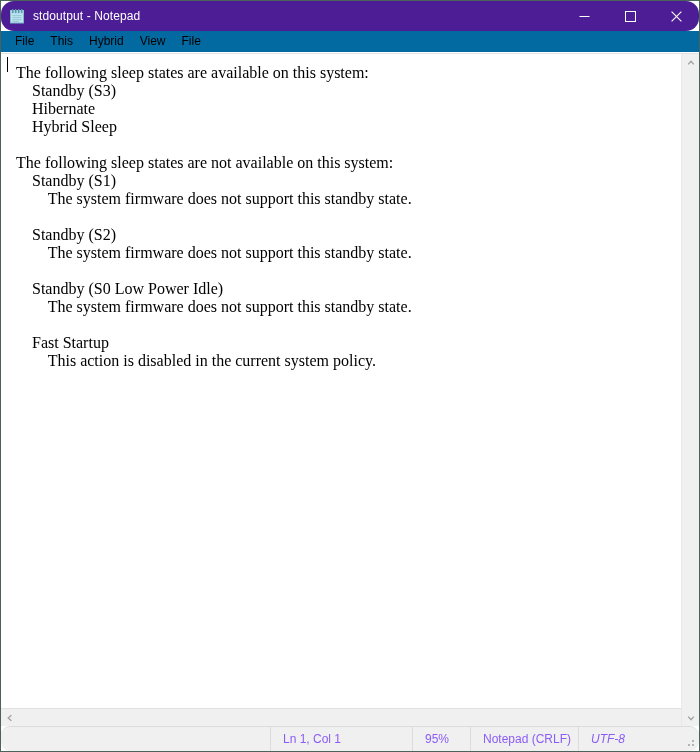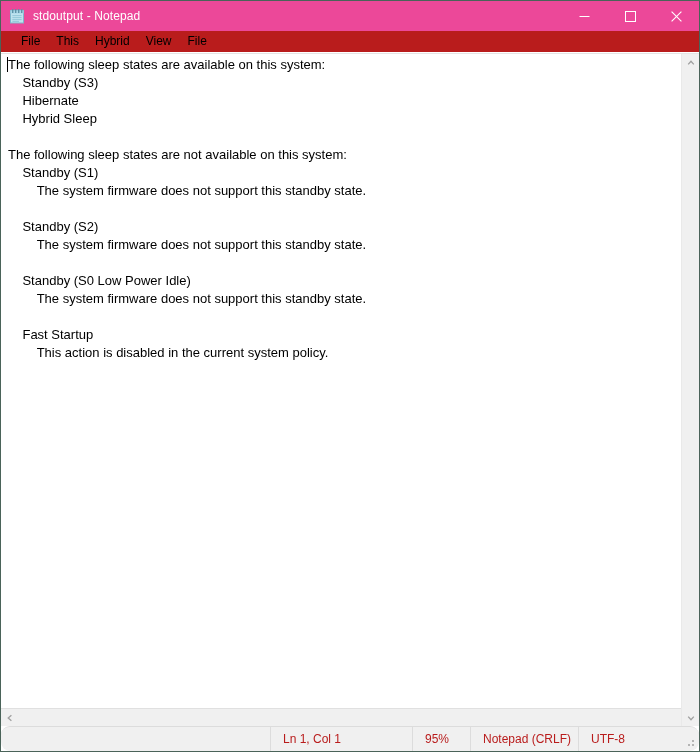--- a/index.html
+++ b/index.html
@@ -21,26 +21,27 @@
     display: flex;
     flex-direction: column;
     background: #ffffff;
     box-sizing: border-box;
     border: 1px solid #4a6359;
   }
 
   
   #titlebar {
     height: 30px;
-    background: #ec4899;
+    background: #4c1d95;
     display: flex;
     align-items: center;
     flex: 0 0 auto;
     position: relative;
     user-select: none;
+    border-radius: 13px;
   }
   #app-icon {
     width: 16px;
     height: 16px;
     margin-left: 8px;
     margin-right: 8px;
     flex: 0 0 auto;
     position: relative;
   }
   #title-text {
@@ -58,25 +59,25 @@
     display: flex;
     align-items: center;
     justify-content: center;
     flex: 0 0 auto;
   }
   .winbtn svg { display: block; }
 
   
   #menubar {
     height: 21px;
-    background: #b91c1c;
-    display: flex;
-    align-items: center;
-    flex: 0 0 auto;
-    padding-left: 12px;
+    background: #0369a1;
+    display: flex;
+    align-items: center;
+    flex: 0 0 auto;
+    padding-left: 6px;
     border-bottom: 1px solid #ffffff;
     user-select: none;
   }
   .menu-item {
     font-size: 12px;
     color: #000000;
     padding: 2px 8px 3px 8px;
     font-family: "Liberation Sans", sans-serif;
     white-space: nowrap;
   }
@@ -97,27 +98,27 @@
     min-width: 0;
   }
   #textarea {
     flex: 1 1 auto;
     position: relative;
     overflow: hidden;
     background: #ffffff;
     padding: 0;
   }
   #text-content {
-    font-family: Liberation Sans, sans-serif;
-    font-size: 13px;
+    font-family: Liberation Serif, serif;
+    font-size: 16px;
     line-height: 18px;
     color: #000000;
     white-space: pre;
     padding: 2px 0 0 7px;
-    margin: 0;
+    margin: 8px;
     position: relative;
   }
   #caret {
     position: absolute;
     left: 6px;
     top: 3px;
     width: 1px;
     height: 15px;
     background: #000000;
   }
@@ -167,37 +168,37 @@
 
   
   #statusbar {
     height: 24px;
     flex: 0 0 auto;
     background: #f0f0f0;
     border-top: 1px solid #dcdcdc;
     display: flex;
     align-items: stretch;
     font-size: 12px;
-    color: #b91c1c;
+    color: #8b5cf6;
     user-select: none;
     border-radius: 9px;
   }
   .status-cell {
     display: flex;
     align-items: center;
     padding-left: 12px;
     border-right: 1px solid #dcdcdc;
     box-sizing: border-box;
     white-space: nowrap;
   }
   #status-spacer { flex: 1 1 auto; border-right: 1px solid #dcdcdc; }
   #status-ln   { width: 142px; }
   #status-zoom { width: 58px; }
   #status-eol  { width: 108px; }
-  #status-enc  { width: 100px; border-right: none; }
+  #status-enc  { width: 100px; border-right: none; font-style: italic; }
   #status-grip {
     width: 20px;
     display: flex;
     align-items: flex-end;
     justify-content: flex-end;
     padding: 0 3px 3px 0;
     box-sizing: border-box;
   }
 </style>
 </head>

